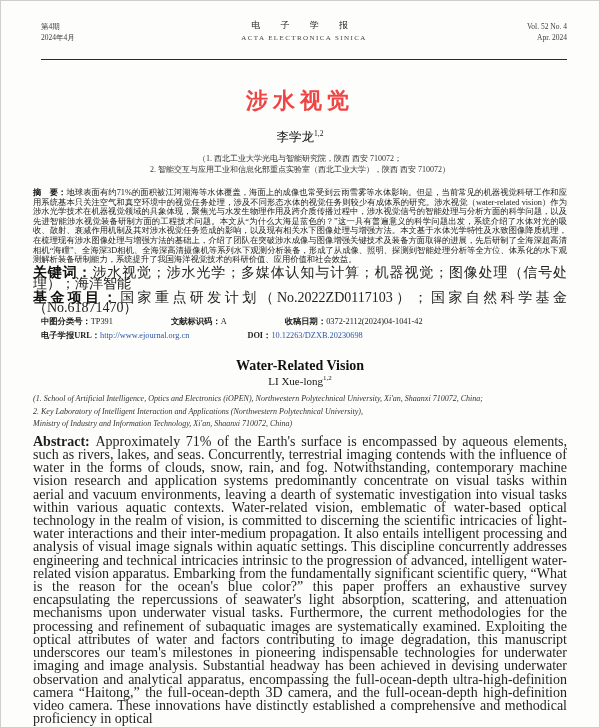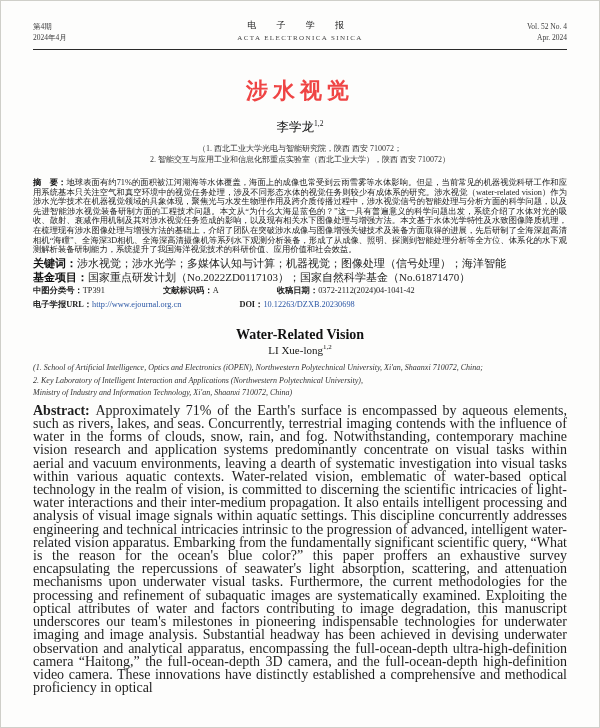--- a/index.html
+++ b/index.html
@@ -14,44 +14,44 @@
     position:relative;
     width:600px; height:728px;
     background:#fdfdfc;
     border:1px solid #cfcfc9;
     padding:18px 32px 0 32px;
     overflow:hidden;
   }
   
   .hdr {
     display:flex; justify-content:space-between; align-items:flex-end;
-    padding-bottom:5px;
+    padding-bottom:15px;
     border-bottom:1.5px solid #2a2a2a;
-    font-size:7.5px; color:#3a3a3a; line-height:1.55;
+    font-size:7.5px; color:#3a3a3a; line-height:1.55;margin-left:8px;
   }
   .hdr-left  { text-align:left;  min-width:70px; }
   .hdr-mid   { text-align:center; flex:1; }
   .hdr-right { text-align:right; min-width:70px; }
   .journal-cn { font-size:9px; letter-spacing:9px; color:#222; }
   .journal-en { font-size:7px; letter-spacing:1.4px; color:#444; }
   
   .title-cn {
     margin-top:26px; text-align:center;
     font-size:22px; font-weight:bold; letter-spacing:5px; color:#ef4444;
   }
   .author-cn { margin-top:13px; text-align:center; font-size:12.5px; color:#151515; }
   .author-cn sup { font-size:7.5px; }
   .affil-cn { margin-top:7px; text-align:center; font-size:8px; line-height:11px; color:#333; }
   .abs-cn {
     margin-top:13px; text-align:justify;
     font-size:8.3px; line-height:9.6px; color:#222;
   }
   .abs-cn b, .meta b { font-weight:bold; color:#111;margin-top:30px; }
-  .meta { margin-top:3.5px; font-size:11px; line-height:10.5px; color:#222; text-align:justify; }
-  .meta-row { display:flex; gap:58px; margin-top:2.5px; font-size:8.3px; color:#222; }
+  .meta { margin-top:3.5px; font-size:14px; line-height:10.5px; color:#222; text-align:justify; }
+  .meta-row { display:flex; gap:58px; margin-top:2.5px; font-size:8.3px; color:#222;margin-left:8px; }
   .link { color:#2a56a5; text-decoration:none; }
   
   .title-en { margin-top:17px; text-align:center; font-size:14px; font-weight:bold; color:#111; }
   .author-en { text-align:center; font-size:11px; color:#151515; }
   .author-en sup { font-size:7px; }
   .affil-en { margin-top:7px; text-align:left; font-style:italic; font-size:8px; line-height:12.5px; color:#333; }
   .abs-en {
     margin-top:4px; text-align:justify;
     font-size:14px; line-height:13.2px; color:#1f1f1f;
   }

